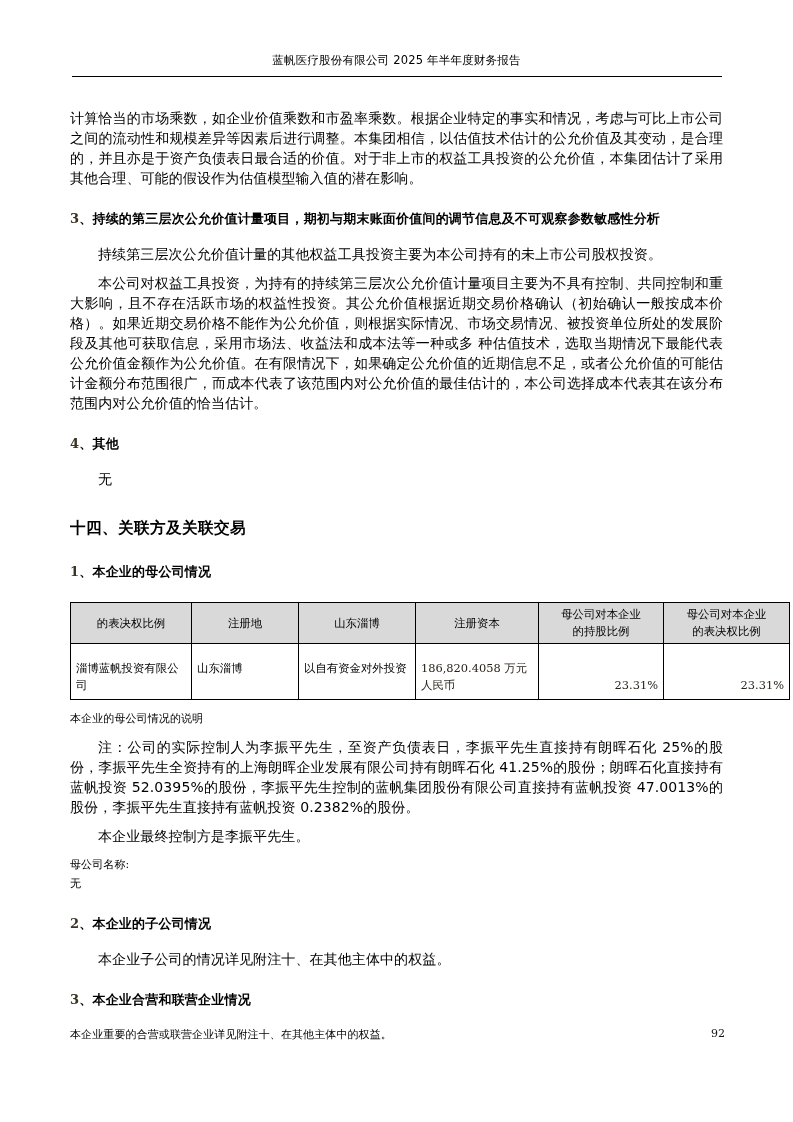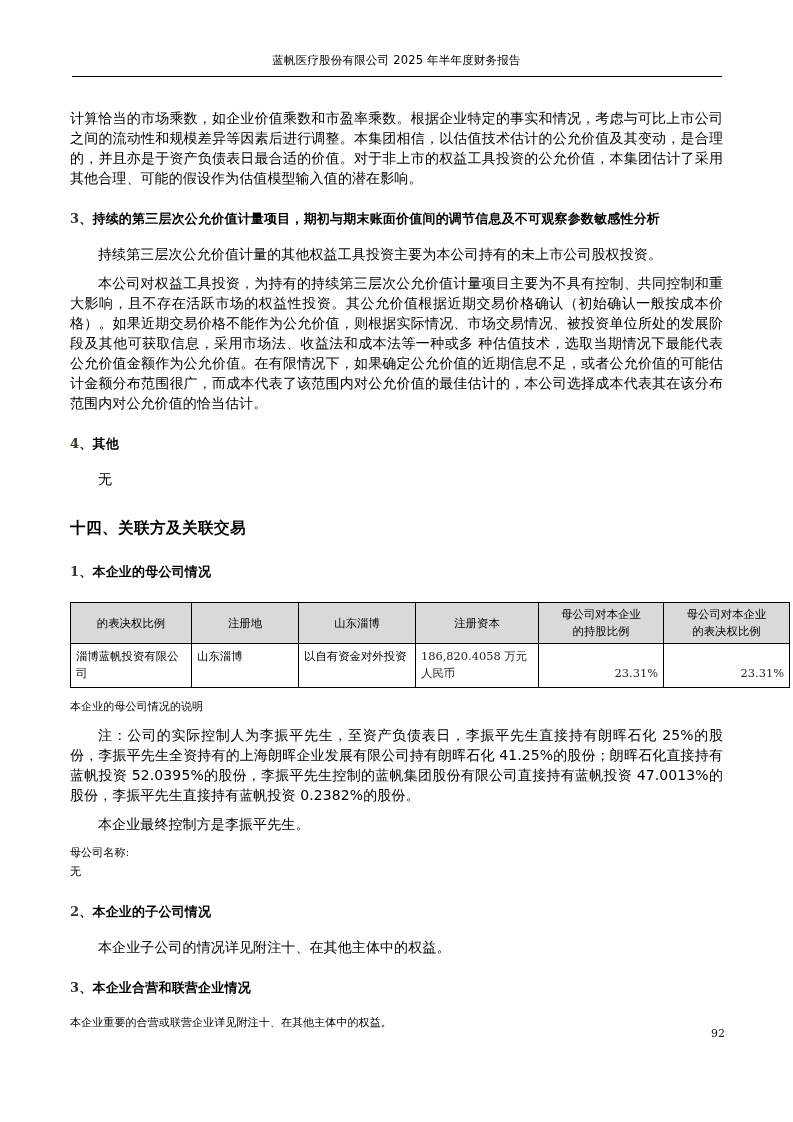--- a/index.html
+++ b/index.html
@@ -114,21 +114,21 @@
   }
   table.ptable th {
     background: #d9d9d9;
     text-align: center;
     height: 32px;
   }
   table.ptable td {
     height: 34px;
     text-align: left;
     vertical-align: top;
-    padding-top: 4px;
+    padding-top: 16px;
   }
   table.ptable td.num {
     text-align: right;
     vertical-align: bottom;
     padding-bottom: 5px;
     font-family: "DejaVu Serif", "Liberation Serif", serif;
     color: #241f15;
   }
   .c1 { width: 110px; }
   .c2 { width: 96px; }

